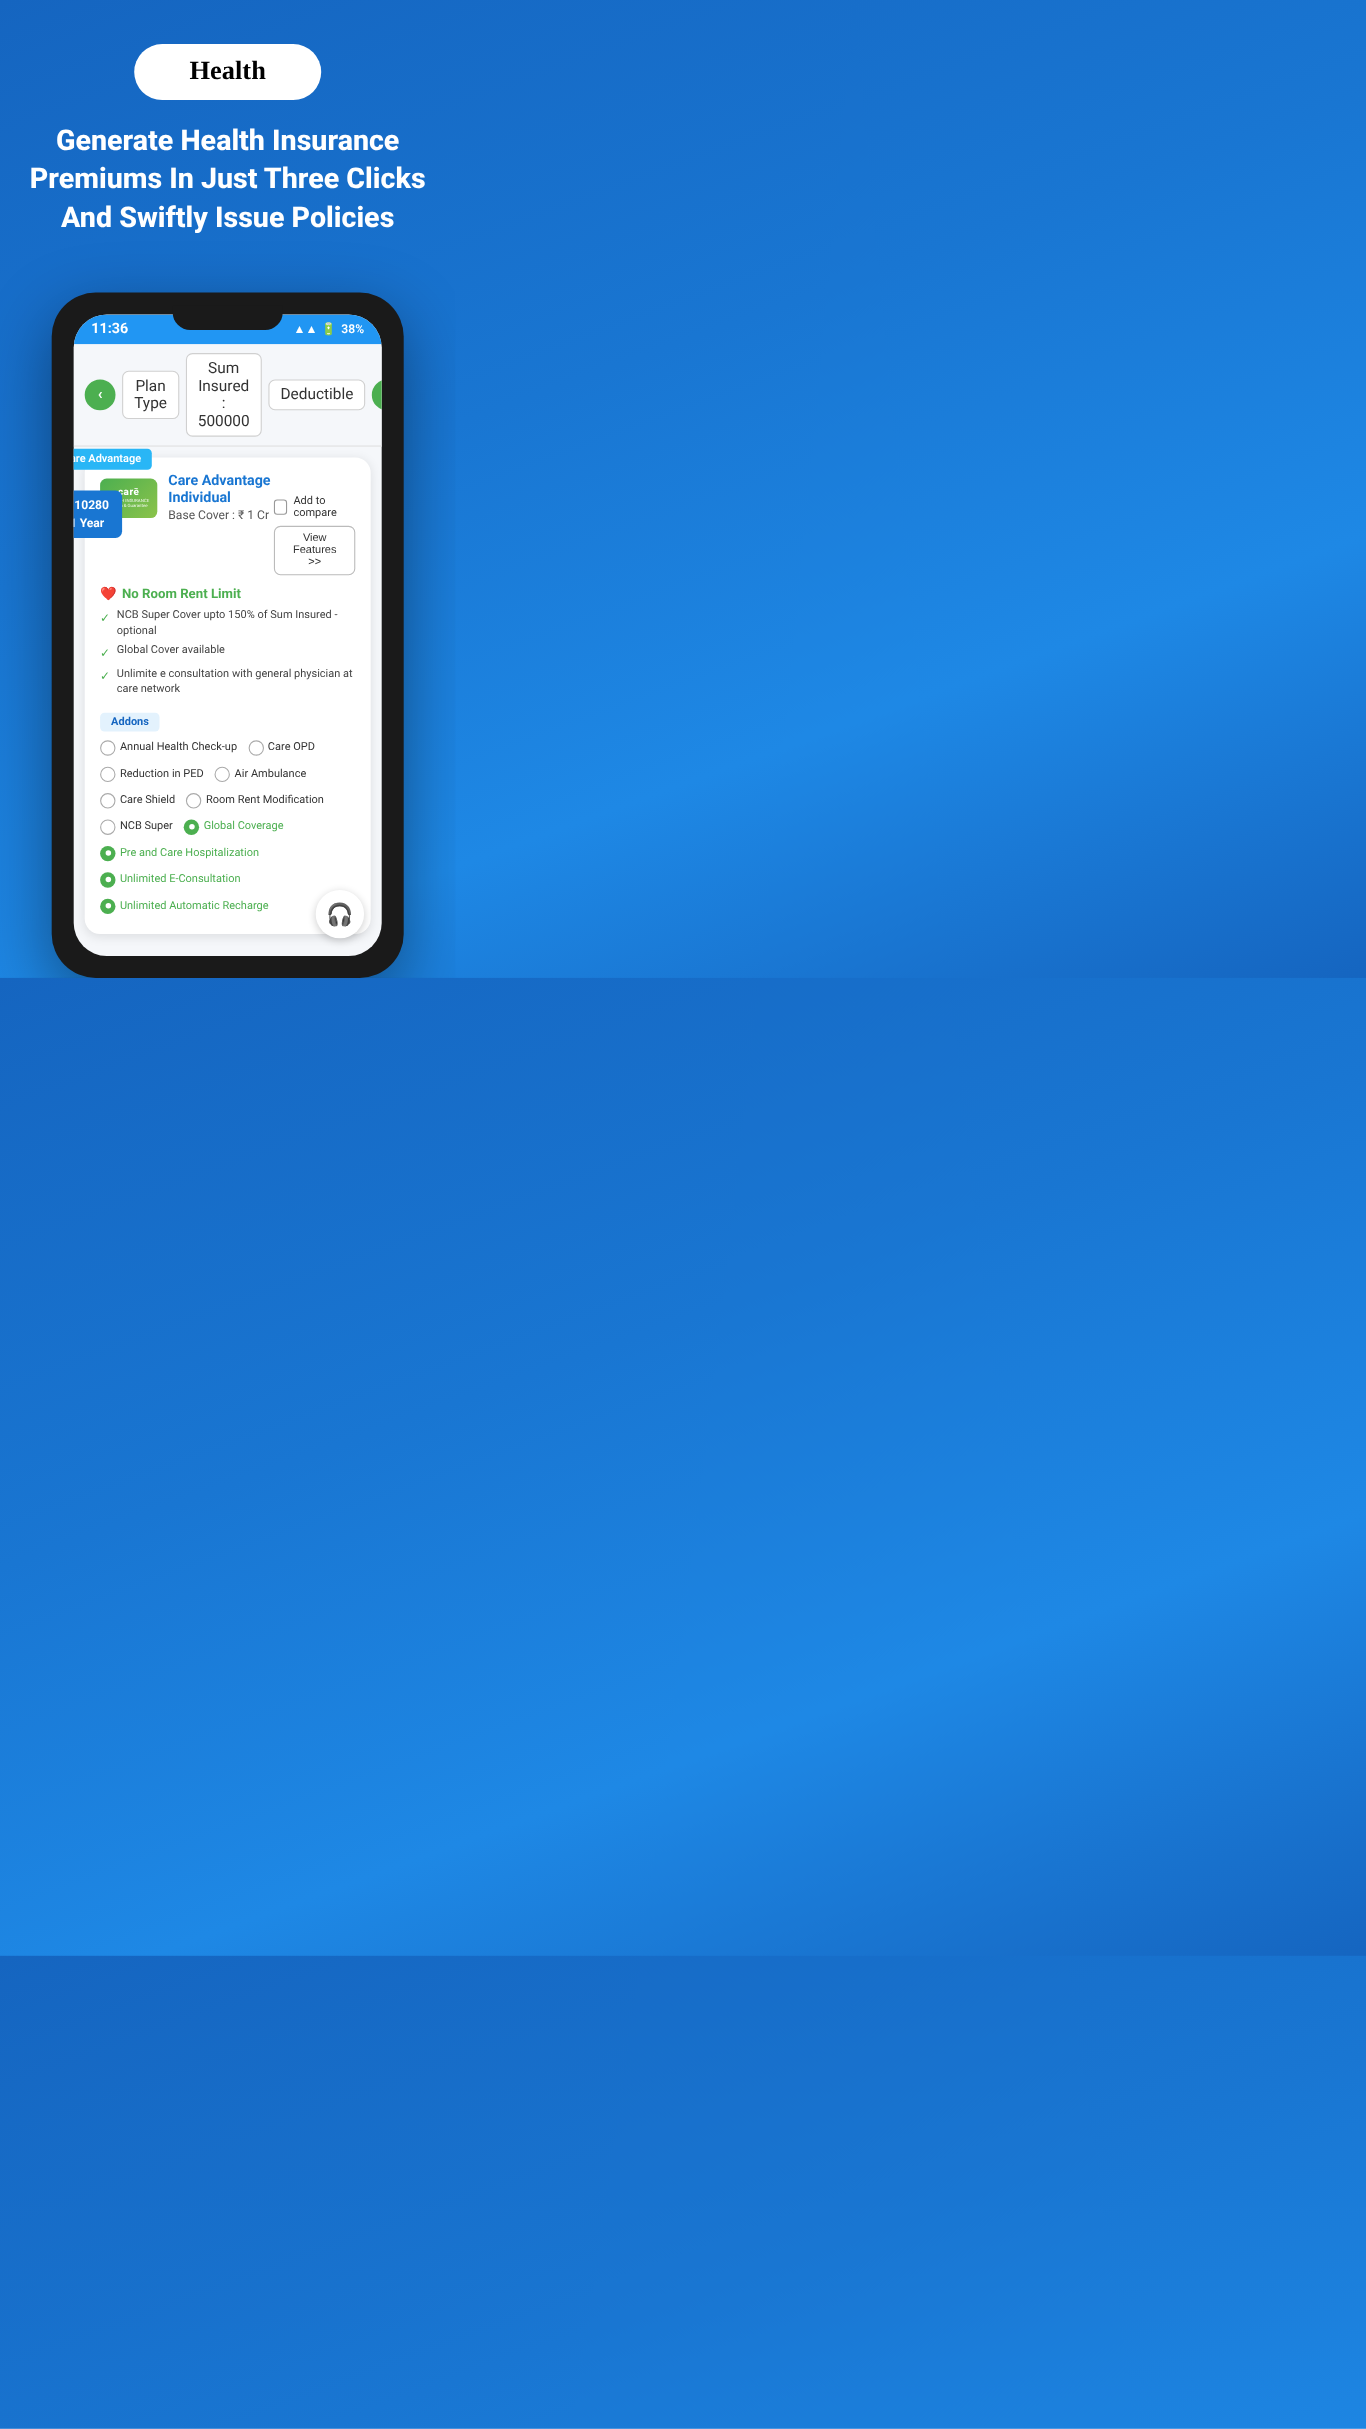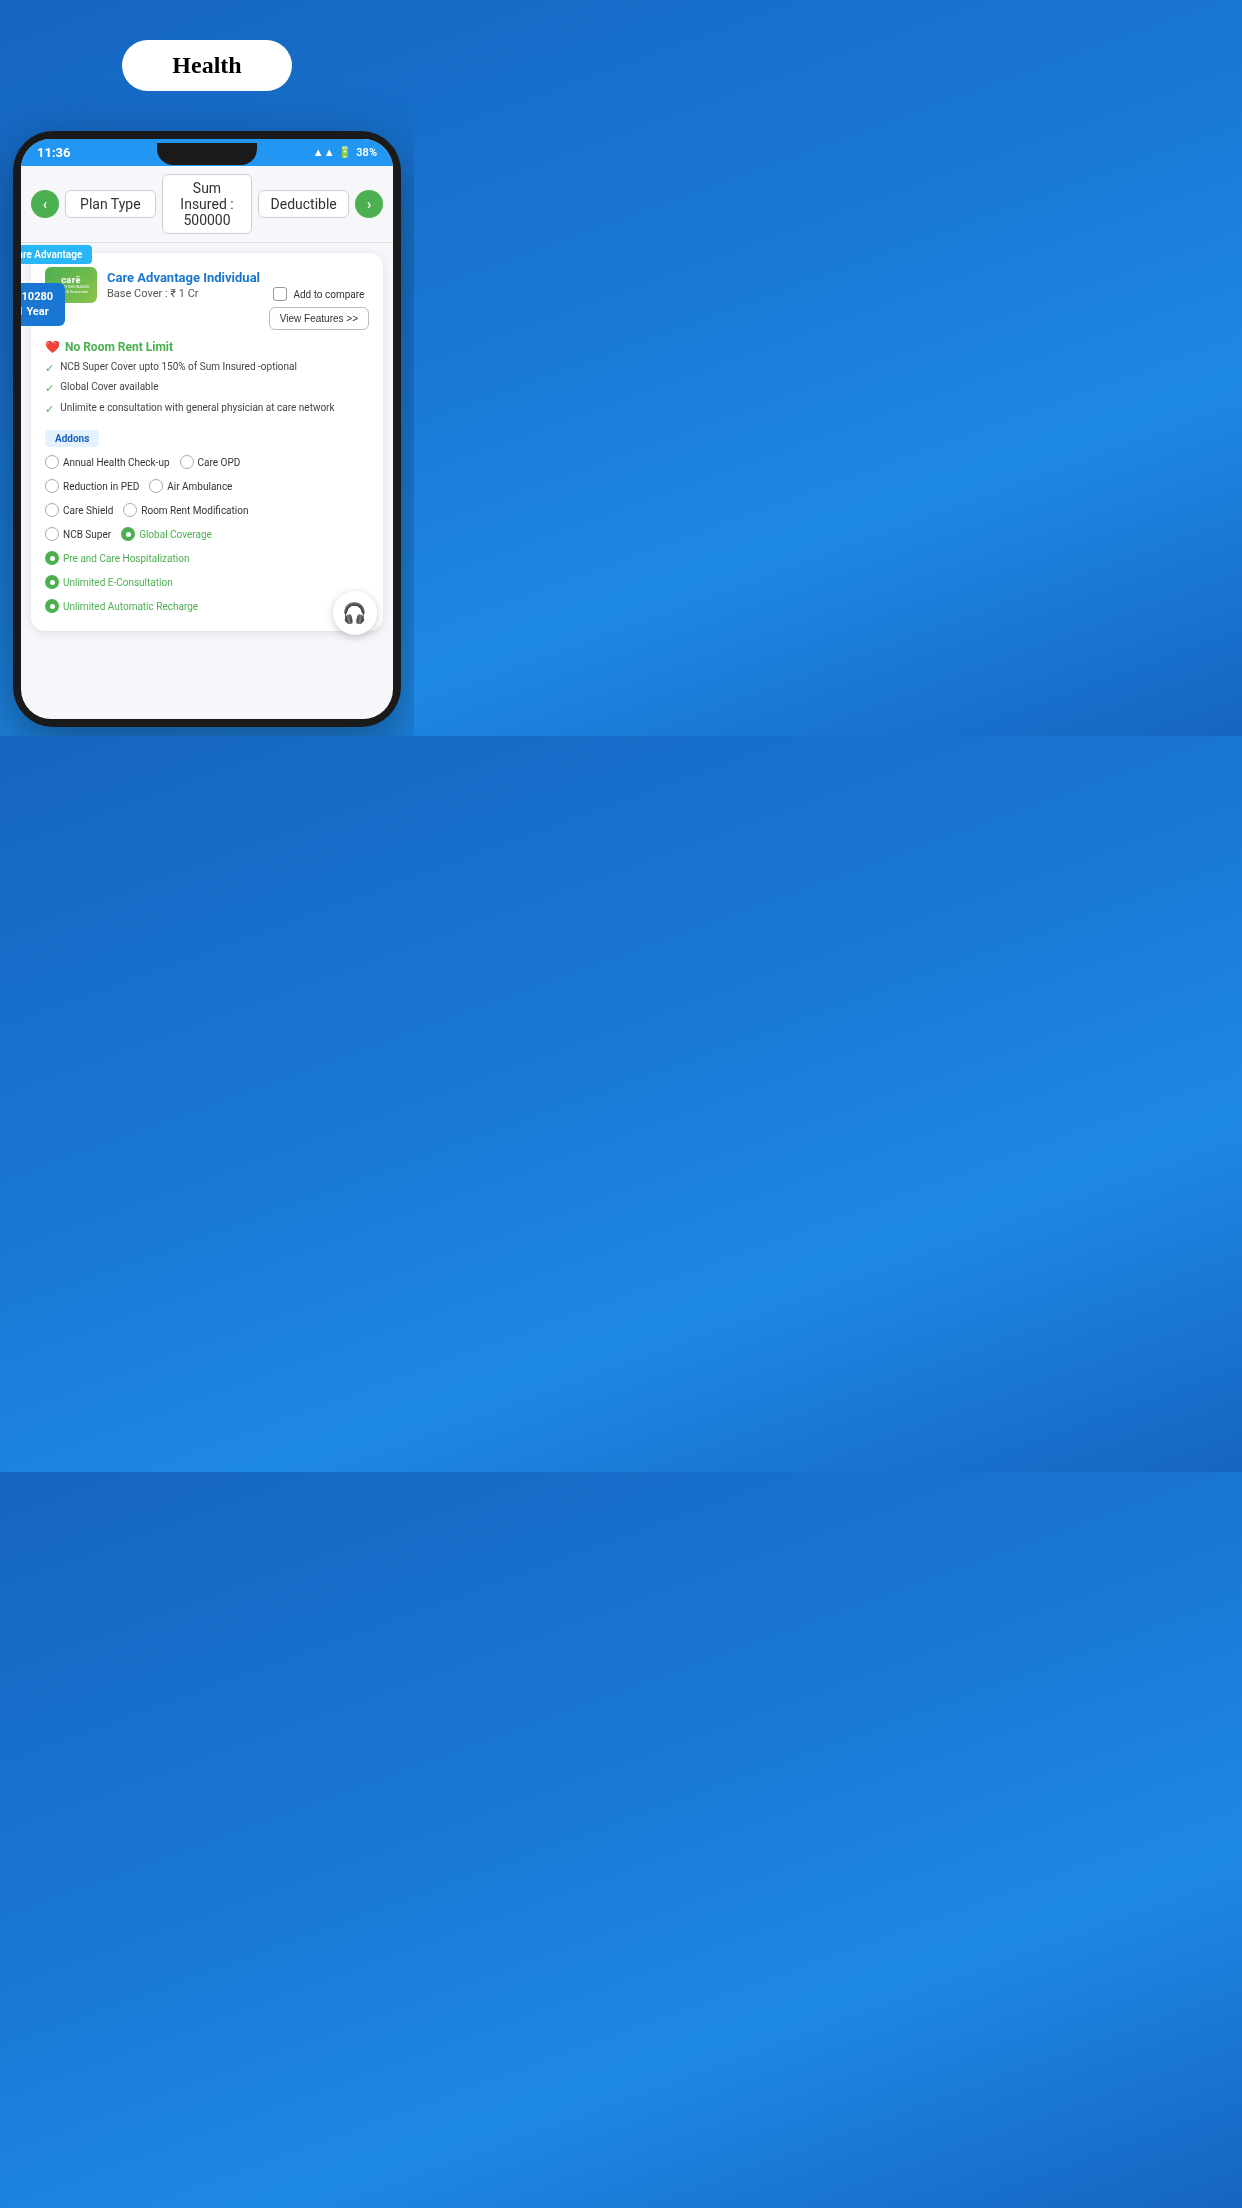--- a/index.html
+++ b/index.html
@@ -44,24 +44,24 @@
 
     
     .phone-container {
       display: flex;
       justify-content: center;
       padding: 0 10px;
       position: relative;
     }
 
     .phone-mockup {
-      width: 388px;
+      width: 320px;
       background: #1a1a1a;
       border-radius: 40px;
-      padding: 8px;
+      padding: 20px;
       box-shadow: 0 20px 60px rgba(0,0,0,0.4);
       position: relative;
     }
 
     .phone-screen {
       background: #f5f7fa;
       border-radius: 30px;
       overflow: hidden;
       min-height: 580px;
     }
@@ -398,20 +398,21 @@
       font-size: 20px;
     }
   </style>
 </head>
 <body>
 
 <div class="header-section">
   <div class="health-badge">
     <span class="health-badge-text">Health</span>
   </div>
+  <div class="headline">Generate Health Insurance Premiums In Just Three Clicks And Swiftly Issue Policies</div>
 </div>
 
 <div class="phone-container">
   <div class="phone-mockup">
 
     <div class="notch"></div>
 
     <div class="phone-screen">
 
       <div class="status-bar">

